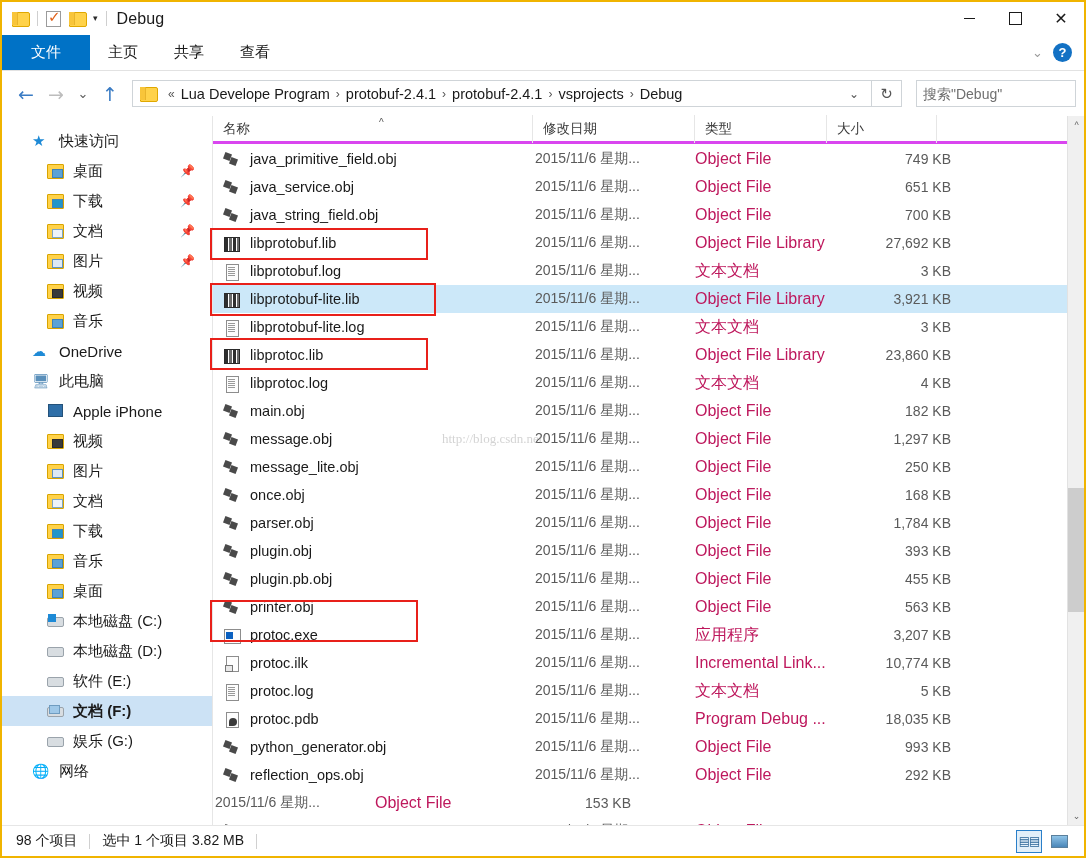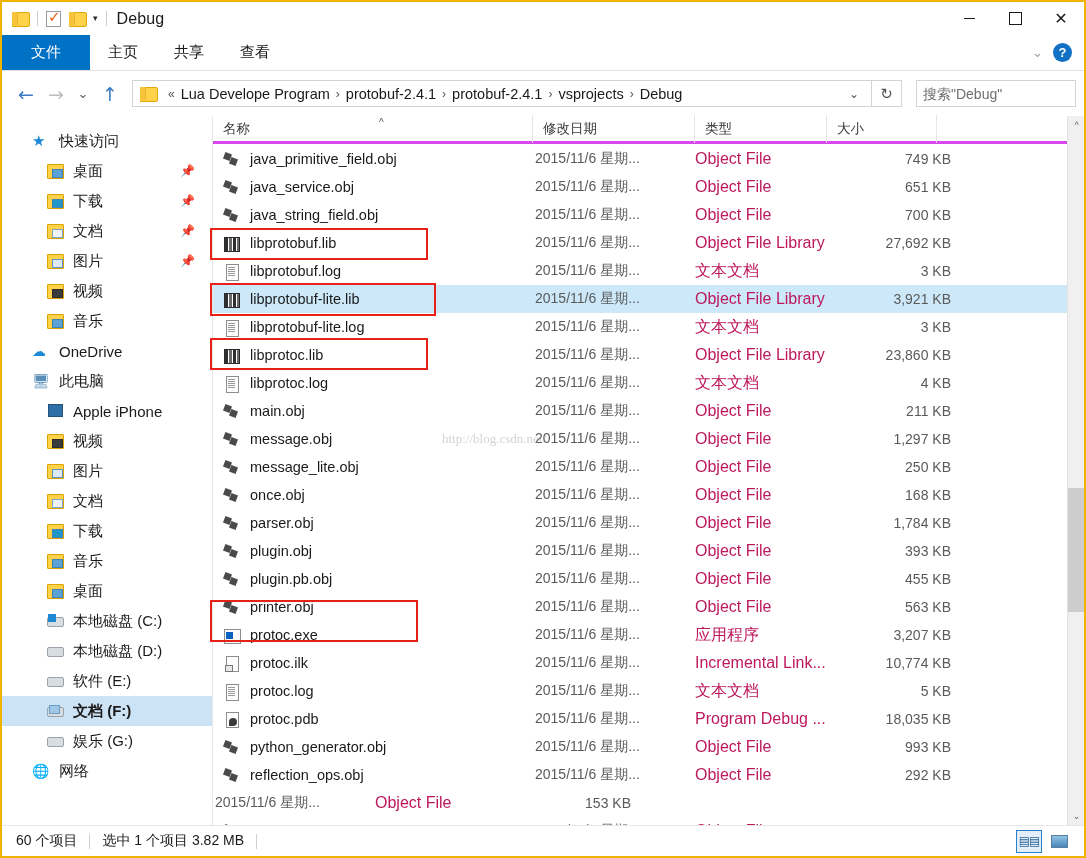--- a/index.html
+++ b/index.html
@@ -574,21 +574,21 @@
             <div class="cell-type">文本文档</div>
             <div class="cell-size">4 KB</div>
           </div>
           <div class="row">
             <div class="cell-name">
               <span class="fico fico-obj"></span>
               <span class="fname">main.obj</span>
             </div>
             <div class="cell-date">2015/11/6 星期...</div>
             <div class="cell-type">Object File</div>
-            <div class="cell-size">211 KB</div>
+            <div class="cell-size">182 KB</div>
           </div>
           <div class="row">
             <div class="cell-name">
               <span class="fico fico-obj"></span>
               <span class="fname">message.obj</span>
             </div>
             <div class="cell-date">2015/11/6 星期...</div>
             <div class="cell-type">Object File</div>
             <div class="cell-size">1,297 KB</div>
           </div>
@@ -729,21 +729,21 @@
       <div class="redbox" style="left: 208px; top: 226px; width: 218px; height: 32px;"></div>
       <div class="redbox" style="left: 208px; top: 281px; width: 226px; height: 33px;"></div>
       <div class="redbox" style="left: 208px; top: 336px; width: 218px; height: 32px;"></div>
       <div class="redbox" style="left: 208px; top: 598px; width: 208px; height: 42px;"></div>
       <div class="wm" style="left: 440px; top: 429px; font-size: 13px;">http://blog.csdn.net/</div>
       <div class="wm" style="left: 962px; top: 829px; font-size: 17px;">@51CTO博客</div>
     </div>
 
   <div id="statusbar">
     <div id="status-left">
-      <span>60 个项目</span>
+      <span>98 个项目</span>
       <span class="st-sep"></span>
       <span>选中 1 个项目  3.82 MB</span>
       <span class="st-sep"></span>
     </div>
     <div id="status-right">
       <div class="viewbtn active">
         <span class="vb-details">▤▤</span>
       </div>
       <div class="viewbtn">
         <span class="vb-tiles"></span>

